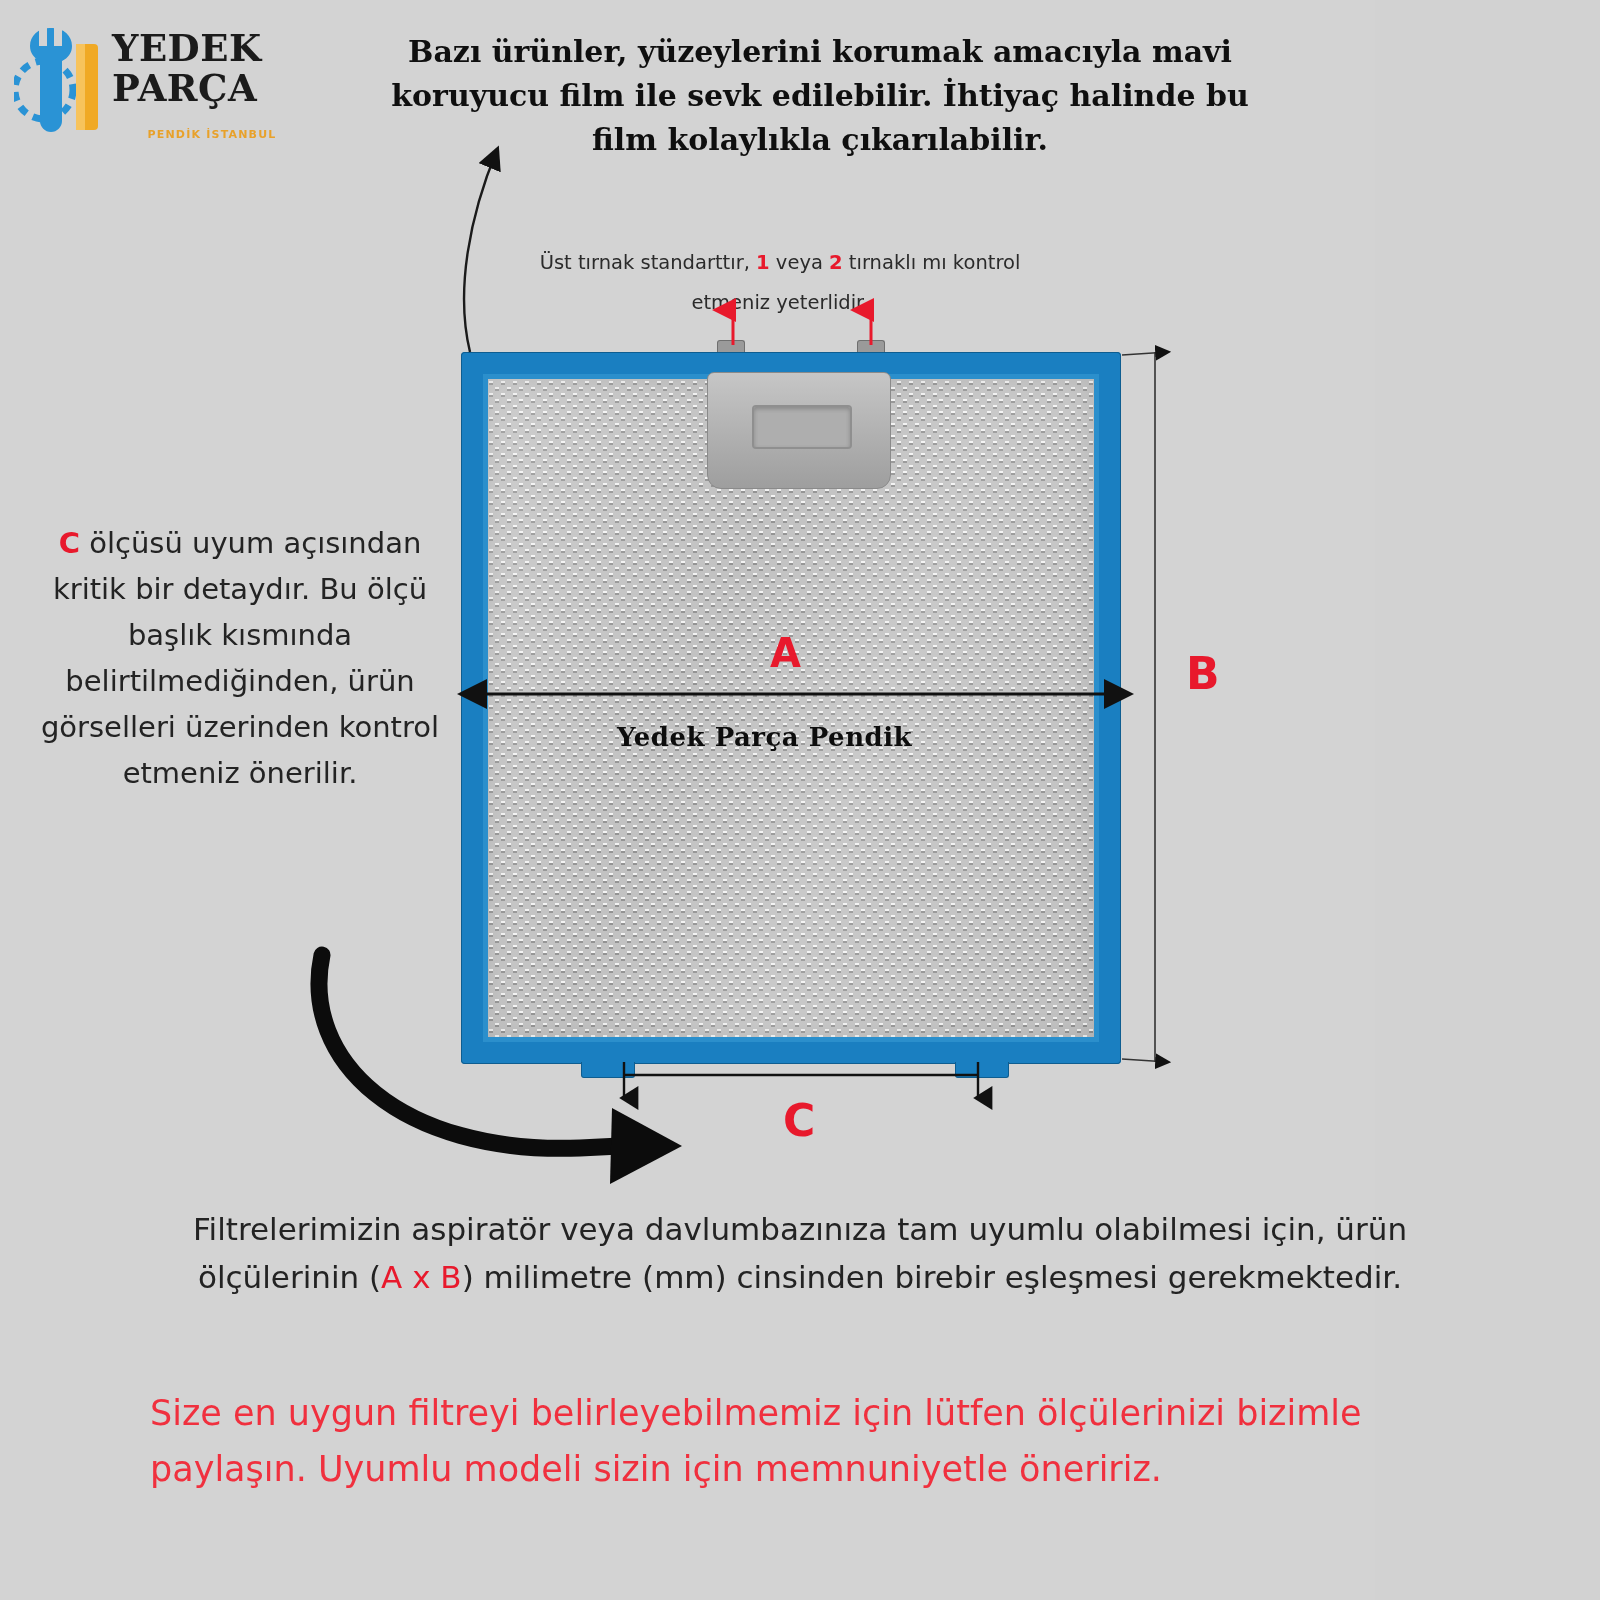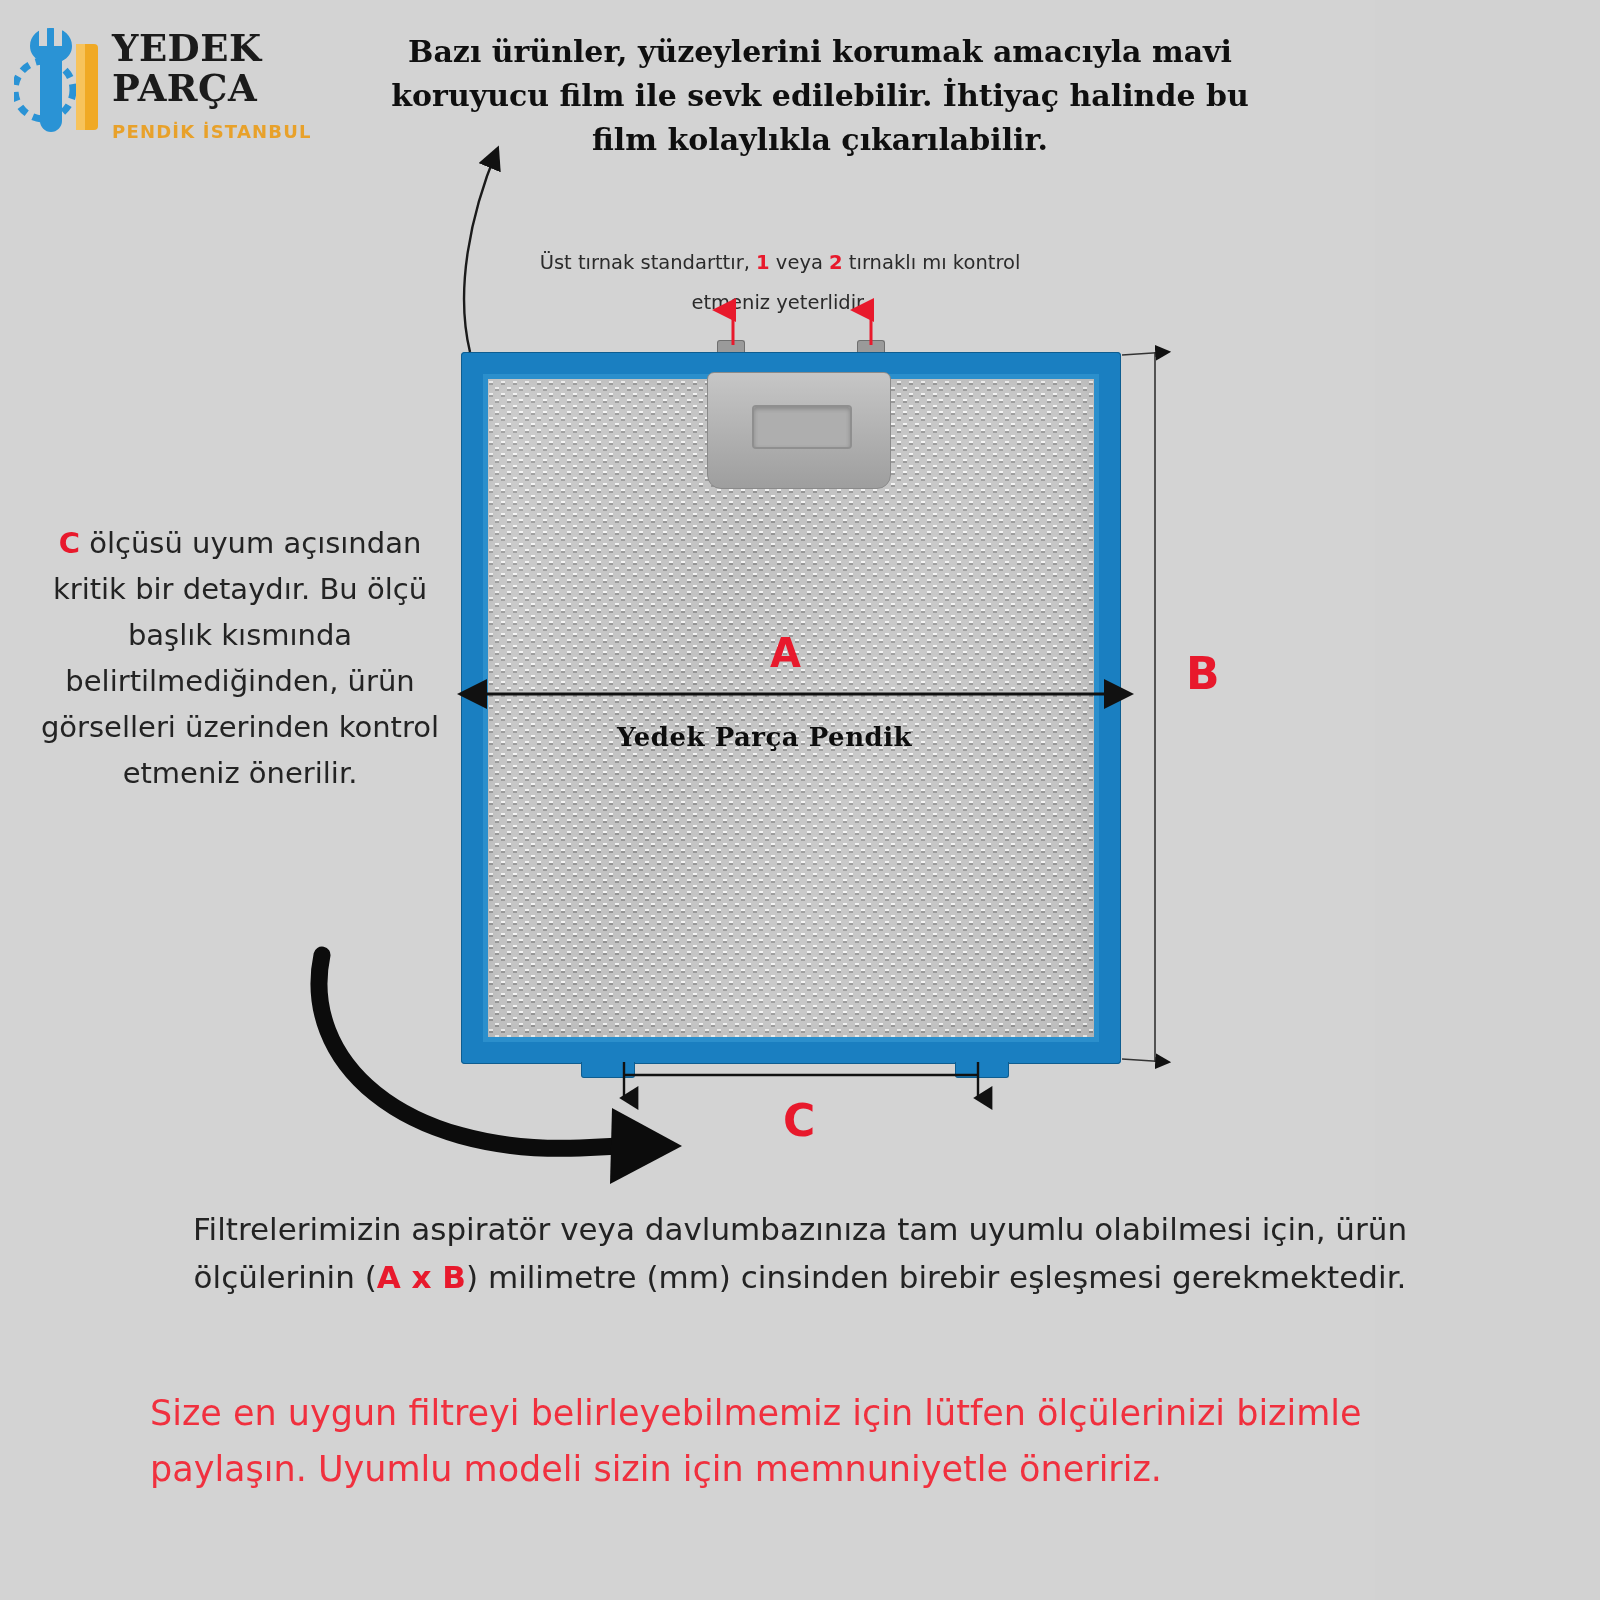--- a/index.html
+++ b/index.html
@@ -44,26 +44,27 @@
   }
   .logo-line1, .logo-line2 {
     font-family: "DejaVu Serif", serif;
     font-weight: bold;
     font-size: 37px;
     line-height: 40px;
     color: #1b1b1b;
     letter-spacing: 0.5px;
   }
   .logo-sub {
-    margin-top: 13px;
-    font-family: "DejaVu Sans", sans-serif;
-    font-weight: bold;
-    font-size: 18px;
+    margin-top: 20px;
+    font-family: "DejaVu Sans", sans-serif;
+    font-weight: bold;
+    font-size: 11px;
     letter-spacing: 1.2px;
     color: #e8a12a;
+    text-align: center;
   }
 
   
   .headline {
     position: absolute;
     left: 370px;
     top: 30px;
     width: 900px;
     text-align: center;
     font-family: "DejaVu Serif", serif;
@@ -350,18 +351,18 @@
     <path d="M322,955 C300,1060 400,1155 580,1148 L640,1145" fill="none" stroke="#0c0c0c" stroke-width="17" stroke-linecap="round"></path>
     <path d="M612,1108 L682,1146 L610,1184 Z" fill="#0c0c0c"></path>
   </svg>
 
   <div class="lbl-A">A</div>
   <div class="lbl-B">B</div>
   <div class="lbl-C">C</div>
   <div class="watermark">Yedek Parça Pendik</div>
 
   <div class="bottom-par">
-    <span>Filtrelerimizin aspiratör veya davlumbazınıza tam uyumlu olabilmesi için, ürün ölçülerinin (</span><span class="red-em" style="font-weight:bold">A x B</span><span>) milimetre (mm) cinsinden birebir eşleşmesi gerekmektedir.</span>
+    <span>Filtrelerimizin aspiratör veya davlumbazınıza tam uyumlu olabilmesi için, ürün ölçülerinin (</span><span class="red-em" style="font-weight:normal">A x B</span><span>) milimetre (mm) cinsinden birebir eşleşmesi gerekmektedir.</span>
   </div>
 
   <div class="bottom-red">Size en uygun filtreyi belirleyebilmemiz için lütfen ölçülerinizi bizimle paylaşın. Uyumlu modeli sizin için memnuniyetle öneririz.</div>
 
 </div>
 
 </body></html>

